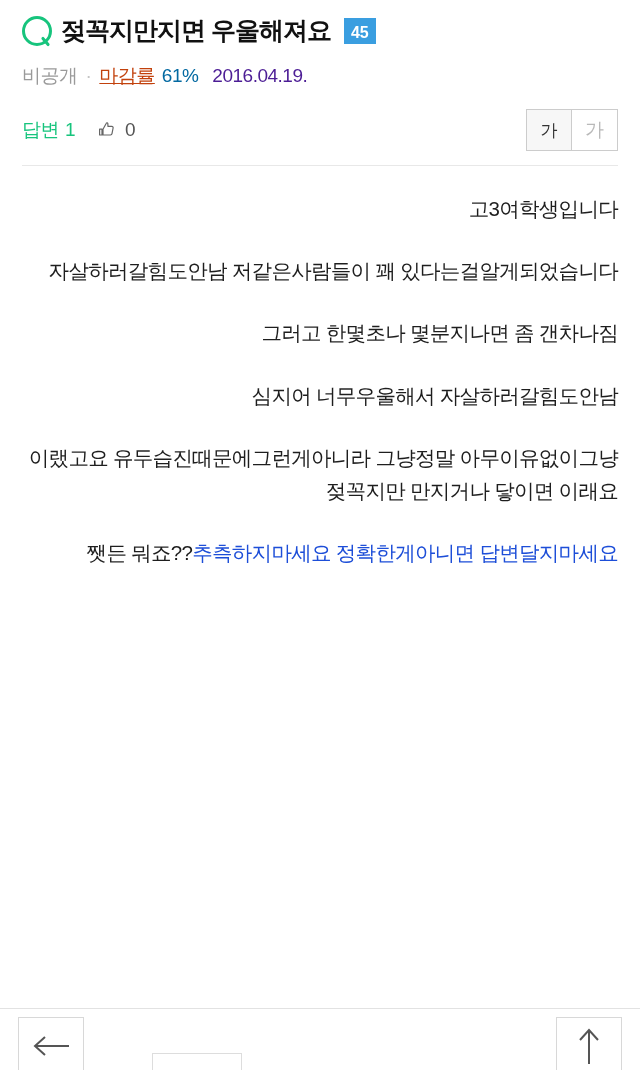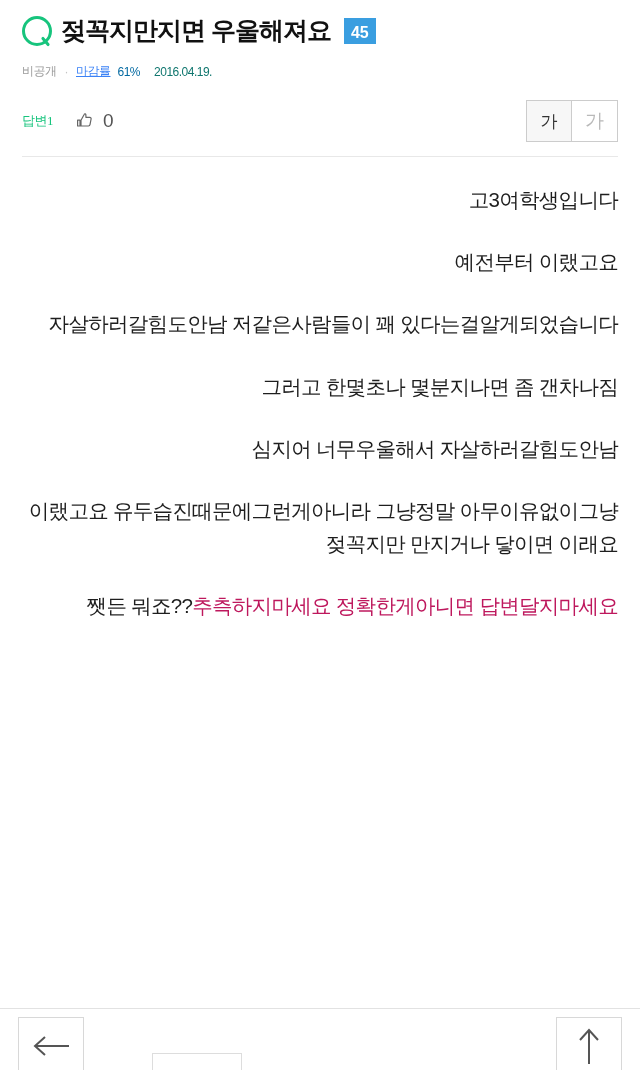--- a/index.html
+++ b/index.html
@@ -67,52 +67,51 @@
     border-radius: 0;
     padding: 7px 7px 3px 7px;
     line-height: 1;
     margin-left: 4px;
   }
 
   .meta-row {
     margin-top: 16px;
     display: flex;
     align-items: center;
-    font-size: 12px;
+    font-size: 19px;
     color: #9a9a9a;
     letter-spacing: -0.5px;
   }
   .meta-sep {
     margin: 0 8px;
     color: #c4c4c4;
   }
-  .meta-rate-label { color: #3b82f6; text-decoration: underline; }
+  .meta-rate-label { color: #c2410c; text-decoration: underline; }
   .meta-rate-value {
     color: #0369a1;
     margin-left: 7px;
   }
   .meta-date {
     margin-left: 14px;
-    color: #0f766e;
+    color: #4c1d95;
   }
 
   .action-row {
     margin-top: 20px;
     display: flex;
     align-items: center;
     height: 42px;
   }
   .answer-link {
-    font-size: 13px;
+    font-size: 19px;
     color: #17c47d;
     letter-spacing: -0.5px;
     display: flex;
     align-items: baseline;
-    gap: 0;
-    font-family: Liberation Serif, serif;
+    gap: 6px;
   }
   .answer-count { color: #17c47d; }
   .like-group {
     margin-left: 22px;
     display: flex;
     align-items: center;
     gap: 8px;
     font-size: 19px;
     color: #555555;
   }
@@ -158,21 +157,21 @@
     padding: 26px 22px 0 22px;
   }
   .para {
     font-size: 20.5px;
     line-height: 1.62;
     letter-spacing: -0.7px;
     color: #1e1e1e;
     margin: 0 0 29px 0;
     word-break: keep-all;
   }
-  .red { color: #be185d; }
+  .red { color: #1d4ed8; }
 
   
   .bottom-bar {
     position: absolute;
     left: 0;
     bottom: 0;
     width: 640px;
     height: 62px;
     border-top: 1px solid #e2e2e2;
     background: #ffffff;
@@ -255,21 +254,20 @@
         <div class="fbtn small">가</div>
         <div class="fbtn large">가</div>
       </div>
     </div>
 
     <div class="divider"></div>
   </div>
 
   <div class="content">
     <p class="para">고3여학생입니다</p>
-    <p class="para">예전부터 이랬고요</p>
     <p class="para">자살하러갈힘도안남 저같은사람들이 꽤 있다는걸알게되었습니다</p>
     <p class="para">그러고 한몇초나 몇분지나면 좀 갠차나짐</p>
     <p class="para">심지어 너무우울해서 자살하러갈힘도안남</p>
     <p class="para">이랬고요 유두습진때문에그런게아니라 그냥정말 아무이유없이그냥 젖꼭지만 만지거나 닿이면 이래요</p>
     <p class="para"><span>쨋든 뭐죠??</span><span class="red">추측하지마세요 정확한게아니면 답변달지마세요</span></p>
   </div>
 
   <div class="bottom-bar">
     <div class="back-button">
       <span>

